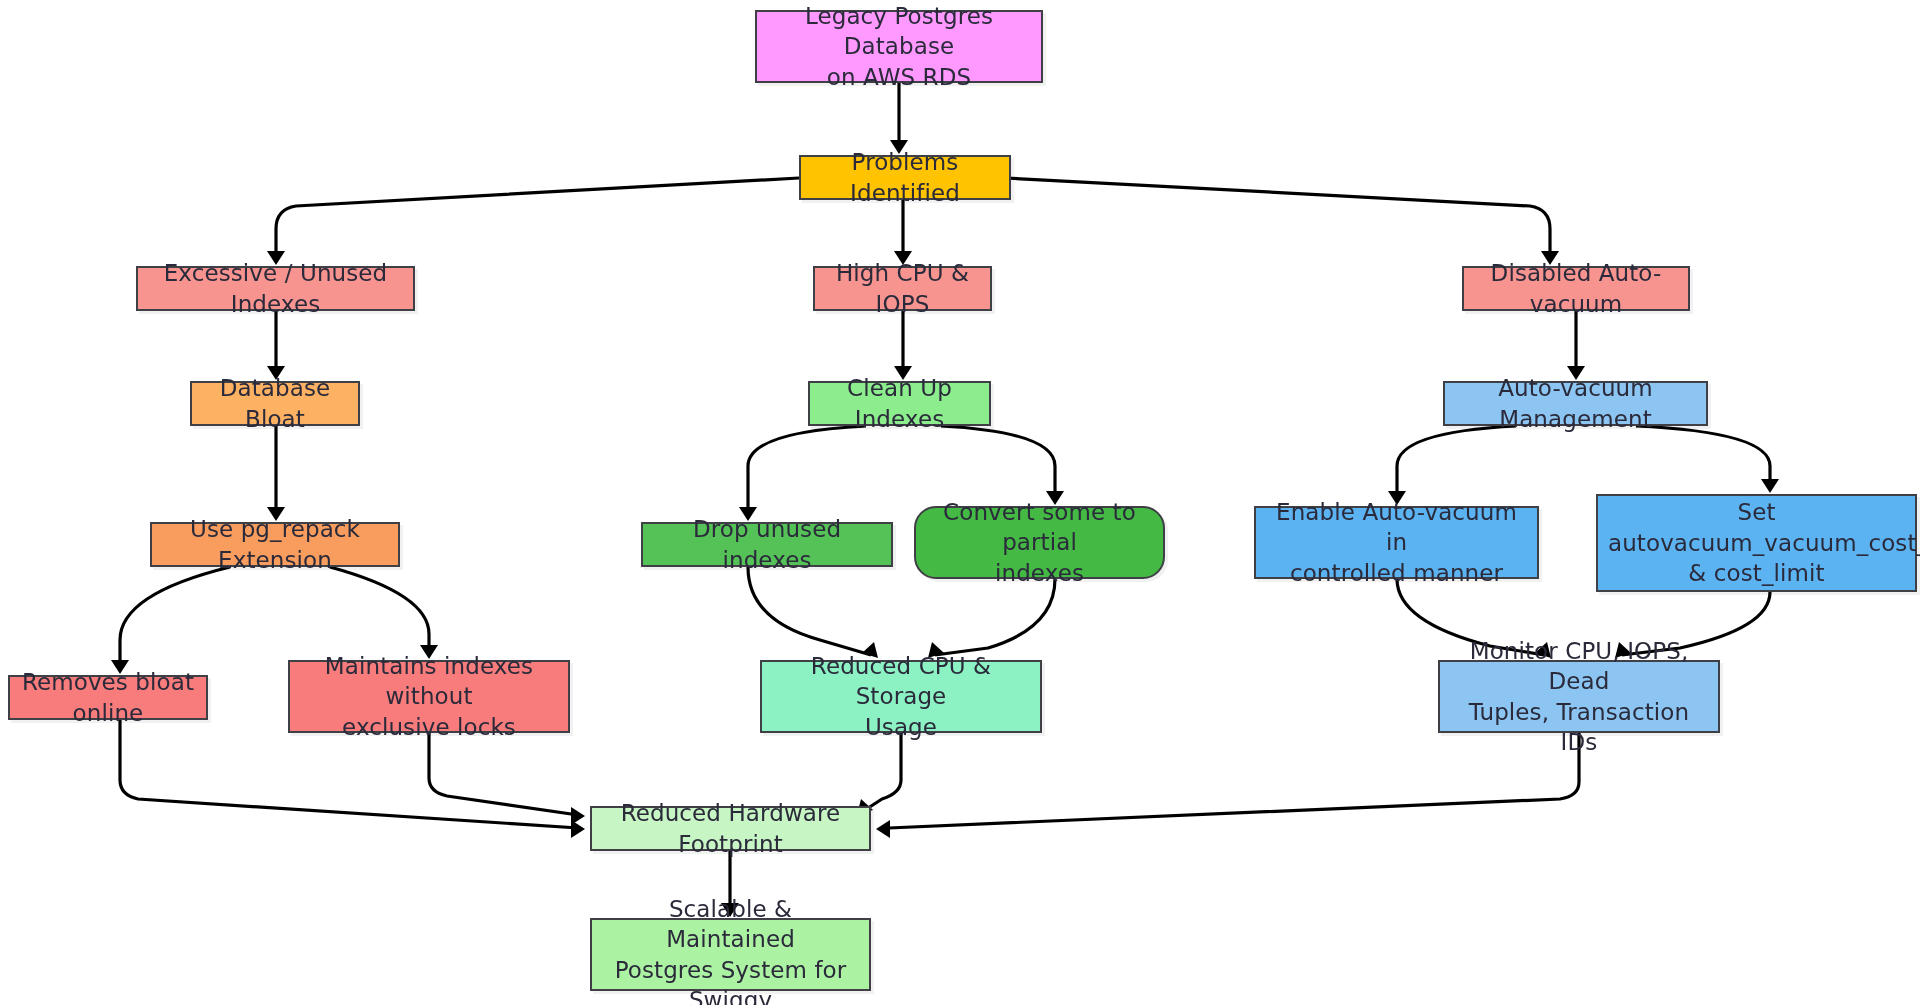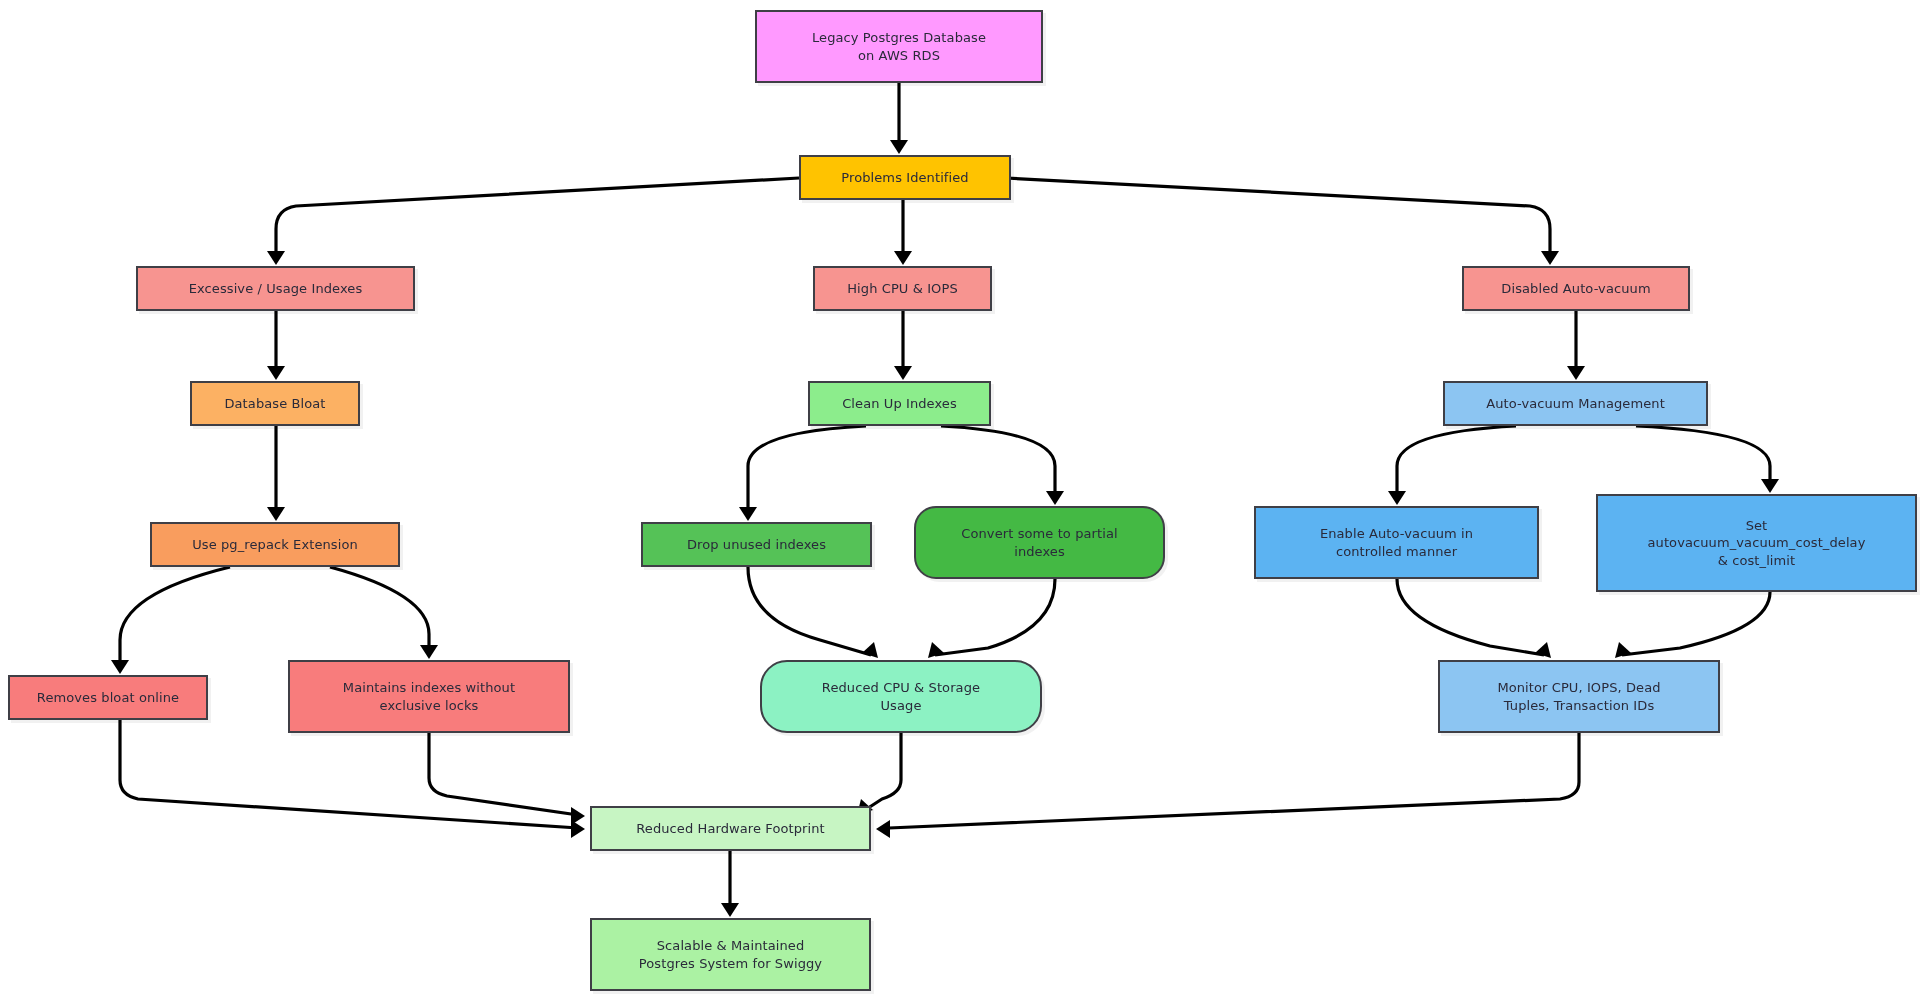--- a/index.html
+++ b/index.html
@@ -35,21 +35,21 @@
   }
   .node {
     position: absolute;
     box-sizing: border-box;
     display: flex;
     align-items: center;
     justify-content: center;
     text-align: center;
     border: 2.2px solid #3f3f46;
     color: #2a2a3a;
-    font-size: 13px;
+    font-size: 23px;
     line-height: 1.32;
     letter-spacing: 0.1px;
     padding: 4px 10px;
     box-shadow: 3px 3px 0 rgba(0,0,0,0.055);
     white-space: pre-line;
     z-index: 3;
   }
   .node span {
     display: block;
     width: 100%;
@@ -106,39 +106,39 @@
       <polygon points="571,807 571,825 585,816" fill="#000000"></polygon>
       <polygon points="861,799 873,810 857,815" fill="#000000"></polygon>
       <polygon points="890,820 890,838 876,829" fill="#000000"></polygon>
       <polygon points="721,903 739,903 730,917" fill="#000000"></polygon>
     </svg>
 
   <div id="nodes-layer">
       <div class="node" style="left: 755px; top: 10px; width: 288px; height: 73px; background: rgb(255, 153, 255);"><span>Legacy Postgres Database
 on AWS RDS</span></div>
       <div class="node" style="left: 799px; top: 155px; width: 212px; height: 45px; background: rgb(255, 195, 0);"><span>Problems Identified</span></div>
-      <div class="node" style="left: 136px; top: 266px; width: 279px; height: 45px; background: rgb(247, 148, 144);"><span>Excessive / Usage Indexes</span></div>
+      <div class="node" style="left: 136px; top: 266px; width: 279px; height: 45px; background: rgb(247, 148, 144);"><span>Excessive / Unused Indexes</span></div>
       <div class="node" style="left: 813px; top: 266px; width: 179px; height: 45px; background: rgb(247, 148, 144);"><span>High CPU &amp; IOPS</span></div>
       <div class="node" style="left: 1462px; top: 266px; width: 228px; height: 45px; background: rgb(247, 148, 144);"><span>Disabled Auto-vacuum</span></div>
       <div class="node" style="left: 190px; top: 381px; width: 170px; height: 45px; background: rgb(252, 177, 99);"><span>Database Bloat</span></div>
       <div class="node" style="left: 808px; top: 381px; width: 183px; height: 45px; background: rgb(140, 237, 140);"><span>Clean Up Indexes</span></div>
       <div class="node" style="left: 1443px; top: 381px; width: 265px; height: 45px; background: rgb(140, 197, 242);"><span>Auto-vacuum Management</span></div>
       <div class="node" style="left: 150px; top: 522px; width: 250px; height: 45px; background: rgb(249, 157, 94);"><span>Use pg_repack Extension</span></div>
-      <div class="node" style="left: 641px; top: 522px; width: 231px; height: 45px; background: rgb(85, 194, 87);"><span>Drop unused indexes</span></div>
+      <div class="node" style="left: 641px; top: 522px; width: 252px; height: 45px; background: rgb(85, 194, 87);"><span>Drop unused indexes</span></div>
       <div class="node" style="left: 914px; top: 506px; width: 251px; height: 73px; background: rgb(68, 185, 68); border-radius: 22px;"><span>Convert some to partial
 indexes</span></div>
       <div class="node" style="left: 1254px; top: 506px; width: 285px; height: 73px; background: rgb(92, 179, 242);"><span>Enable Auto-vacuum in
 controlled manner</span></div>
       <div class="node" style="left: 1596px; top: 494px; width: 321px; height: 98px; background: rgb(92, 179, 242);"><span>Set
 autovacuum_vacuum_cost_delay
 &amp; cost_limit</span></div>
       <div class="node" style="left: 8px; top: 675px; width: 200px; height: 45px; background: rgb(248, 124, 124);"><span>Removes bloat online</span></div>
       <div class="node" style="left: 288px; top: 660px; width: 282px; height: 73px; background: rgb(248, 124, 124);"><span>Maintains indexes without
 exclusive locks</span></div>
-      <div class="node" style="left: 760px; top: 660px; width: 282px; height: 73px; background: rgb(140, 242, 195); border-radius: 27px;"><span>Reduced CPU &amp; Storage
+      <div class="node" style="left: 760px; top: 660px; width: 282px; height: 73px; background: rgb(140, 242, 195);"><span>Reduced CPU &amp; Storage
 Usage</span></div>
       <div class="node" style="left: 1438px; top: 660px; width: 282px; height: 73px; background: rgb(140, 197, 242);"><span>Monitor CPU, IOPS, Dead
 Tuples, Transaction IDs</span></div>
       <div class="node" style="left: 590px; top: 806px; width: 281px; height: 45px; background: rgb(199, 245, 195);"><span>Reduced Hardware Footprint</span></div>
       <div class="node" style="left: 590px; top: 918px; width: 281px; height: 73px; background: rgb(171, 242, 163);"><span>Scalable &amp; Maintained
 Postgres System for Swiggy</span></div>
     </div>
 
 </div>
 

